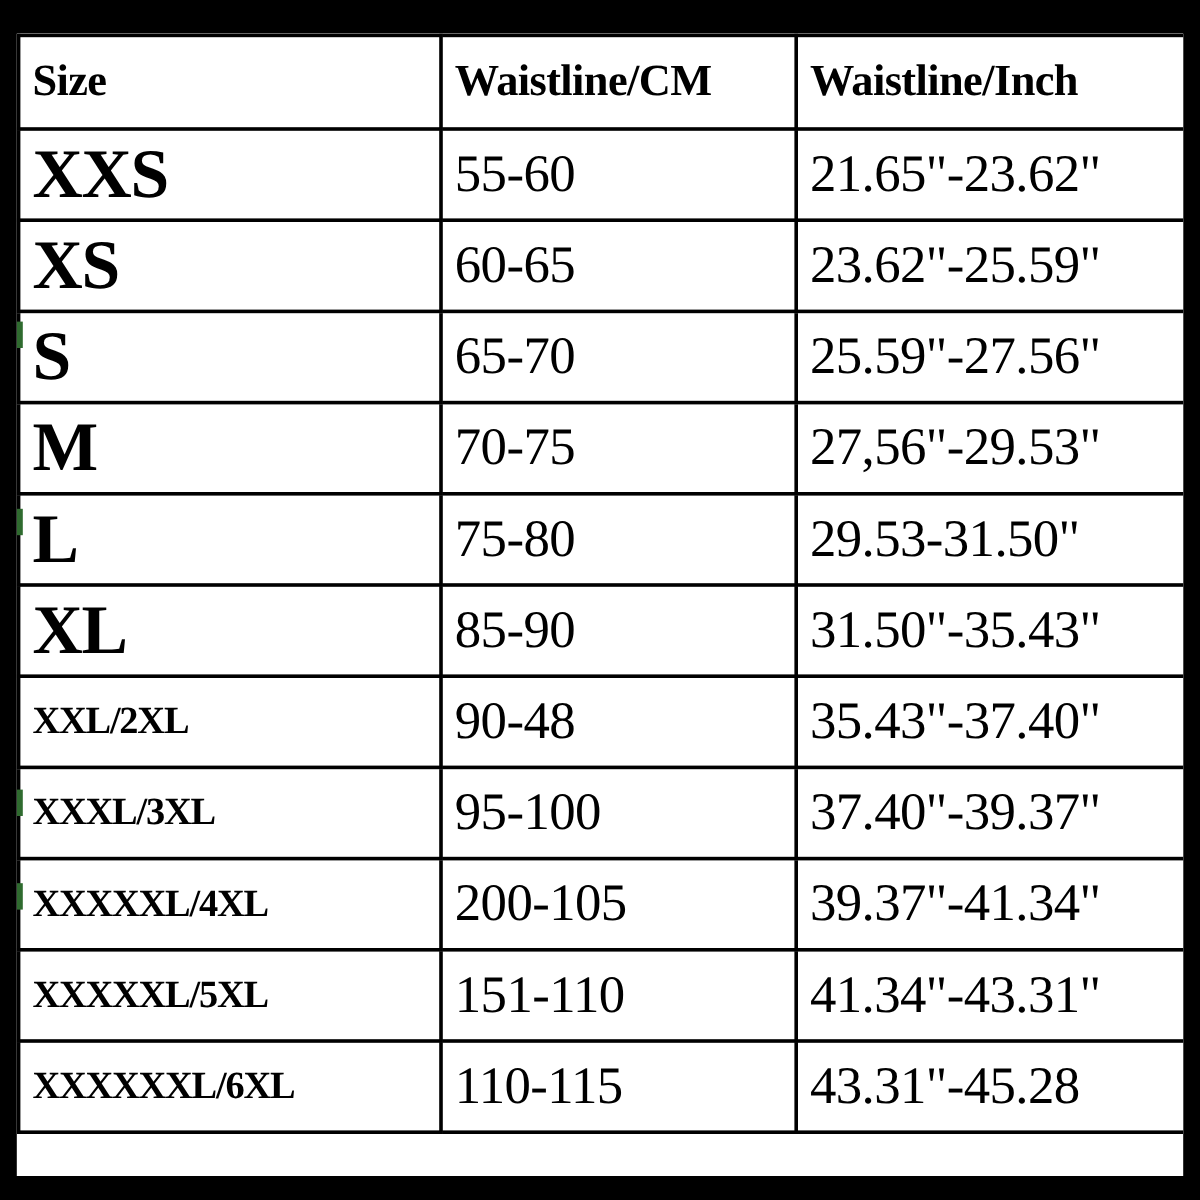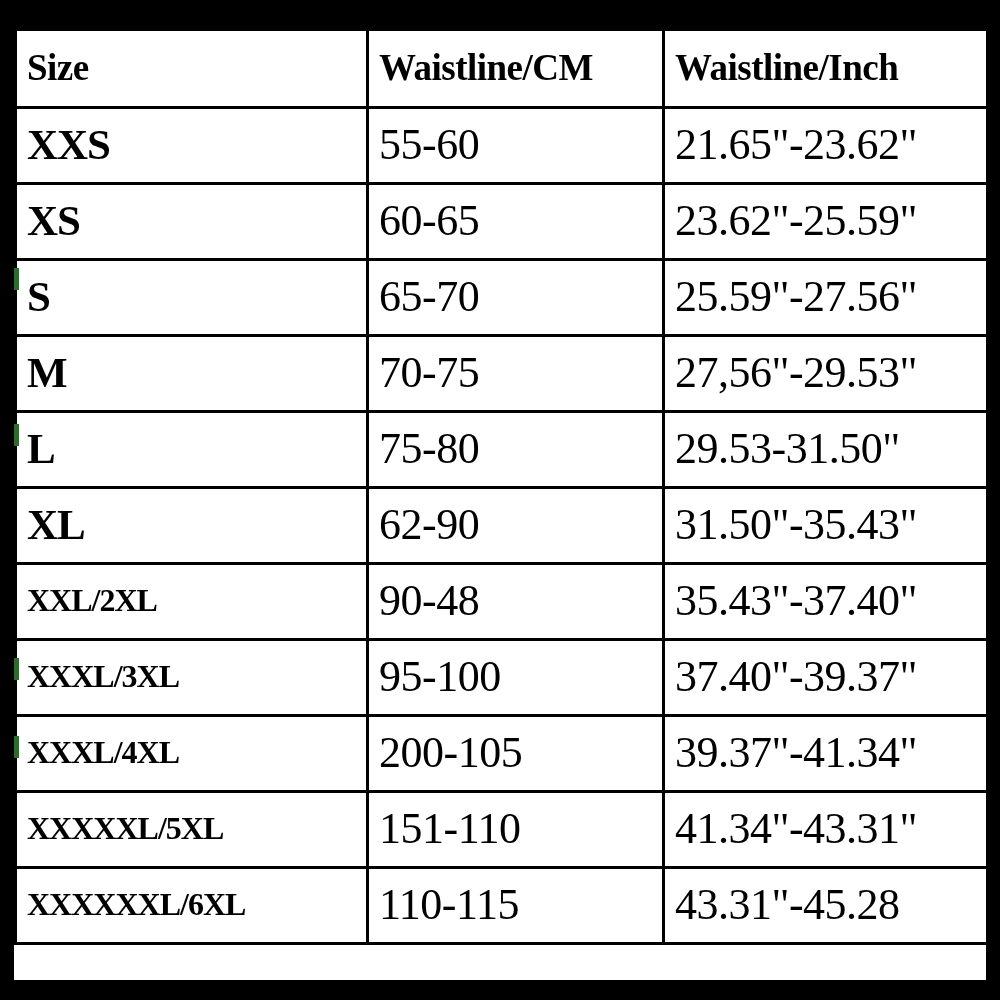--- a/index.html
+++ b/index.html
@@ -53,21 +53,21 @@
   }
   table.size-chart th {
     font-weight: bold;
     font-size: 37px;
     letter-spacing: -0.5px;
   }
   table.size-chart tr.header-row th { height: 78px; }
 
   td.size-cell {
     font-weight: bold;
-    font-size: 43px;
+    font-size: 58px;
     letter-spacing: -1px;
   }
   td.size-cell.small-size {
     font-size: 32px;
   }
   td.val-cell {
     font-weight: normal;
     font-size: 44px;
     letter-spacing: -0.5px;
   }
@@ -120,35 +120,35 @@
           <td class="val-cell">70-75</td>
           <td class="val-cell">27,56"-29.53"</td>
         </tr>
         <tr>
           <td class="size-cell">L</td>
           <td class="val-cell">75-80</td>
           <td class="val-cell">29.53-31.50"</td>
         </tr>
         <tr>
           <td class="size-cell">XL</td>
-          <td class="val-cell">62-90</td>
+          <td class="val-cell">85-90</td>
           <td class="val-cell">31.50"-35.43"</td>
         </tr>
         <tr>
           <td class="size-cell small-size">XXL/2XL</td>
           <td class="val-cell">90-48</td>
           <td class="val-cell">35.43"-37.40"</td>
         </tr>
         <tr>
           <td class="size-cell small-size">XXXL/3XL</td>
           <td class="val-cell">95-100</td>
           <td class="val-cell">37.40"-39.37"</td>
         </tr>
         <tr>
-          <td class="size-cell small-size">XXXL/4XL</td>
+          <td class="size-cell small-size">XXXXXL/4XL</td>
           <td class="val-cell">200-105</td>
           <td class="val-cell">39.37"-41.34"</td>
         </tr>
         <tr>
           <td class="size-cell small-size">XXXXXL/5XL</td>
           <td class="val-cell">151-110</td>
           <td class="val-cell">41.34"-43.31"</td>
         </tr>
         <tr>
           <td class="size-cell small-size">XXXXXXL/6XL</td>

